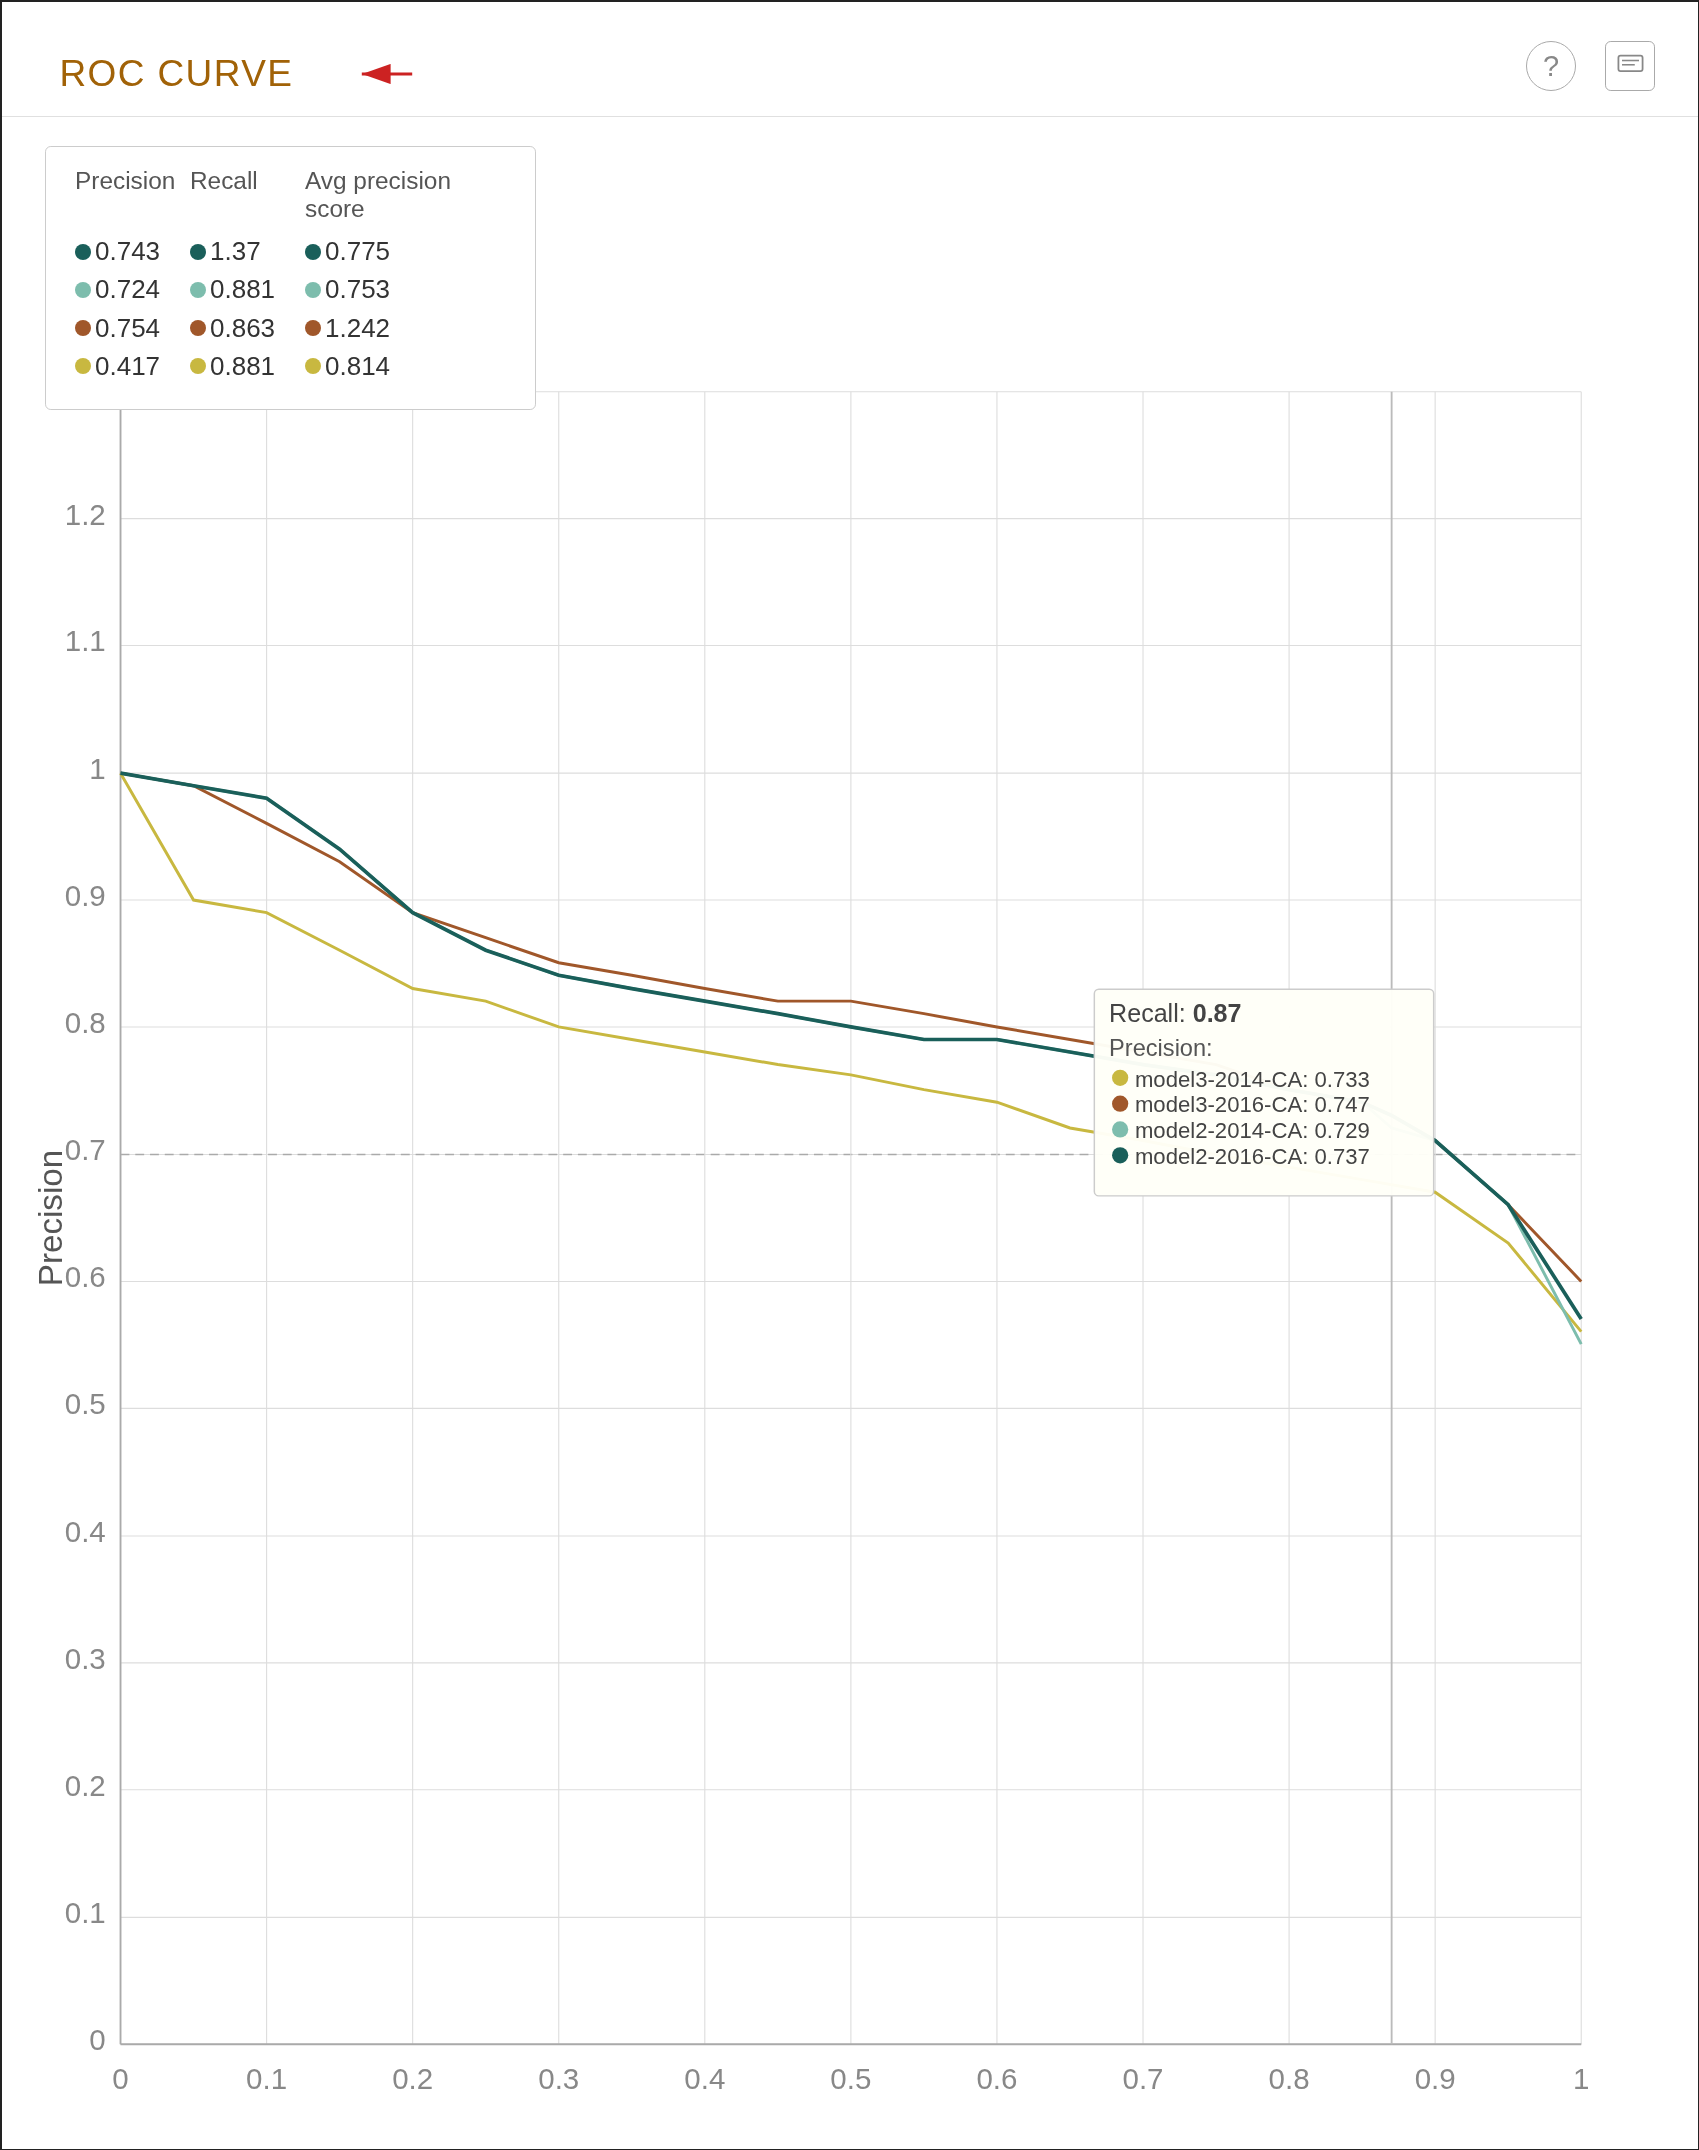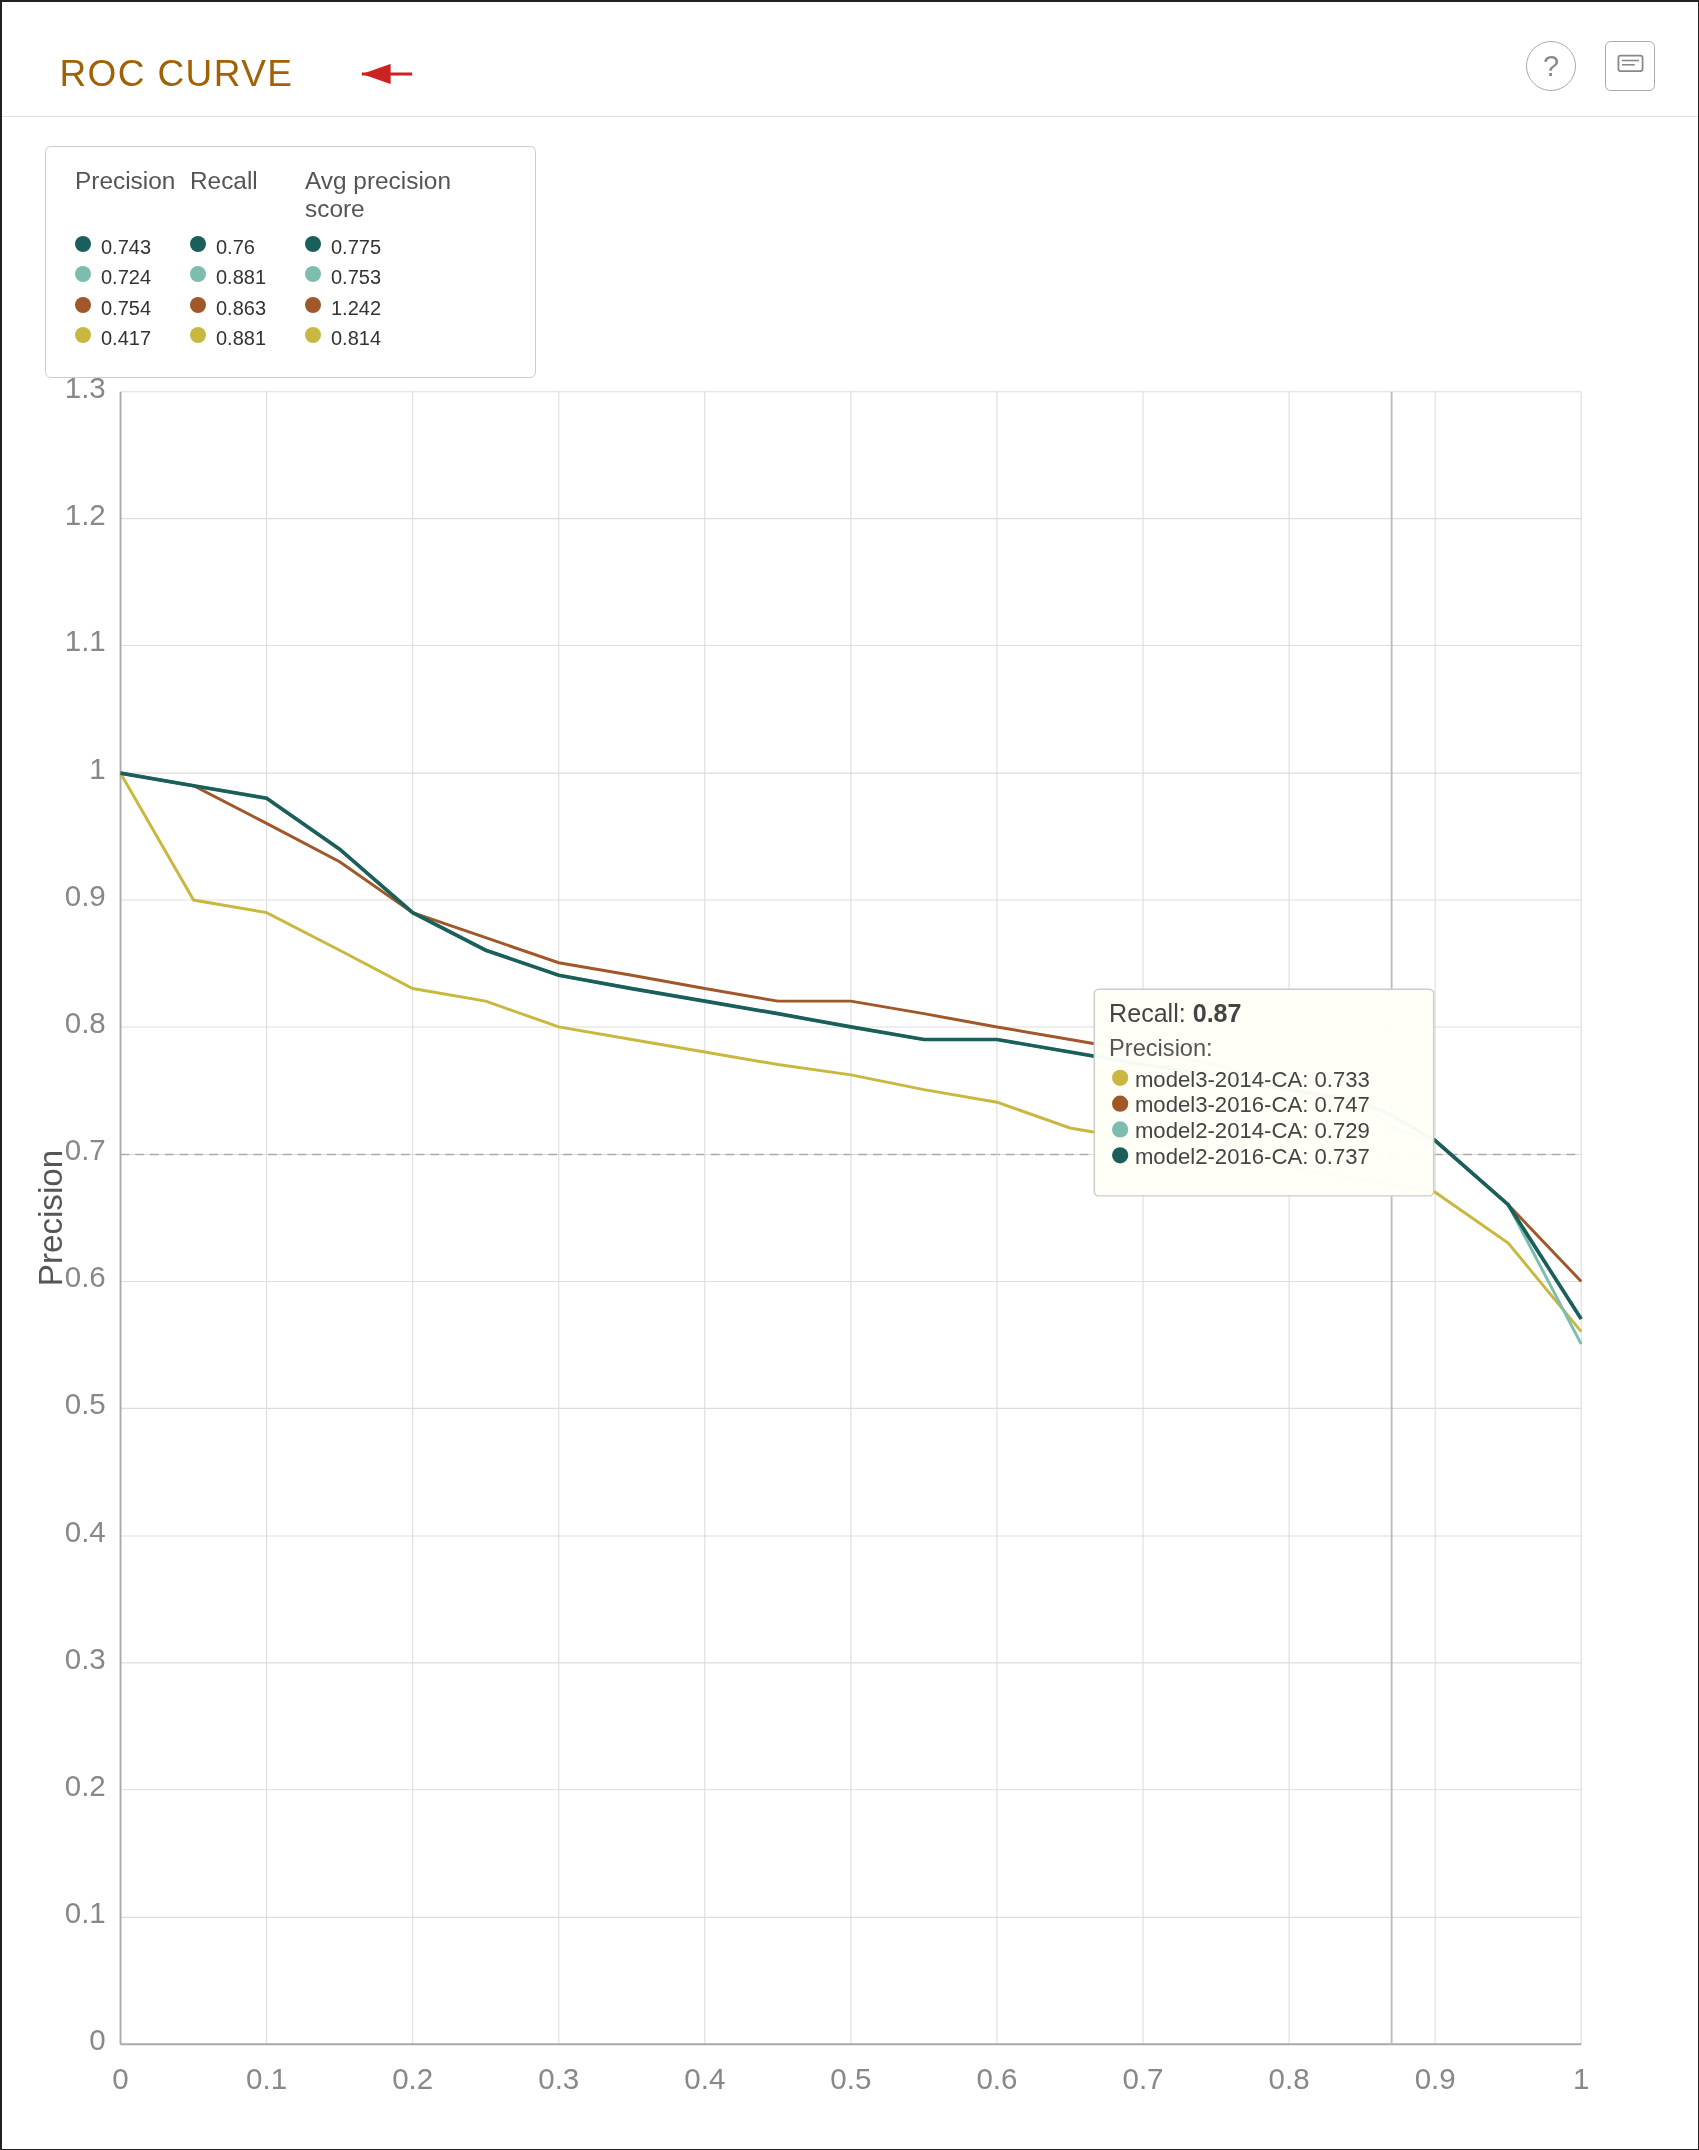--- a/index.html
+++ b/index.html
@@ -110,23 +110,23 @@
     }
     .legend-row {
       display: grid;
       grid-template-columns: 115px 115px 201px;
       gap: 0;
       margin-bottom: 7.2px;
       align-items: center;
     }
     .legend-item {
       display: flex;
-      align-items: flex-start;
-      gap: 10px;
-      font-size: 20px;
+      align-items: center;
+      gap: 4px;
+      font-size: 26px;
       color: #333;
     }
     .legend-dot {
       width: 16px;
       height: 16px;
       border-radius: 50%;
       display: inline-block;
       flex-shrink: 0;
     }
     
@@ -174,21 +174,21 @@
         <span class="legend-col-title">Avg precision score</span>
       </div>
 
       <div class="legend-row">
         <div class="legend-item">
           <span class="legend-dot" style="background:#1a5f5a"></span>
           <span>0.743</span>
         </div>
         <div class="legend-item">
           <span class="legend-dot" style="background:#1a5f5a"></span>
-          <span>0.76</span>
+          <span>1.37</span>
         </div>
         <div class="legend-item">
           <span class="legend-dot" style="background:#1a5f5a"></span>
           <span>0.775</span>
         </div>
       </div>
 
       <div class="legend-row">
         <div class="legend-item">
           <span class="legend-dot" style="background:#7dbdad"></span>

